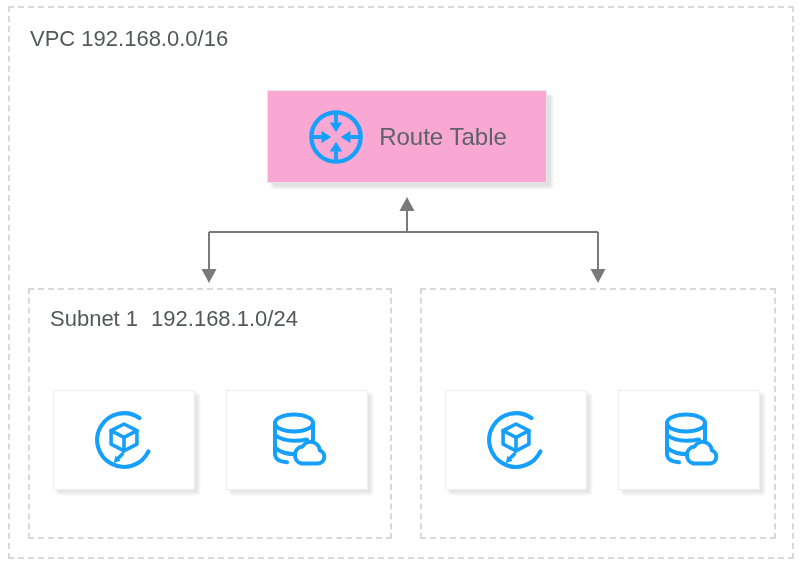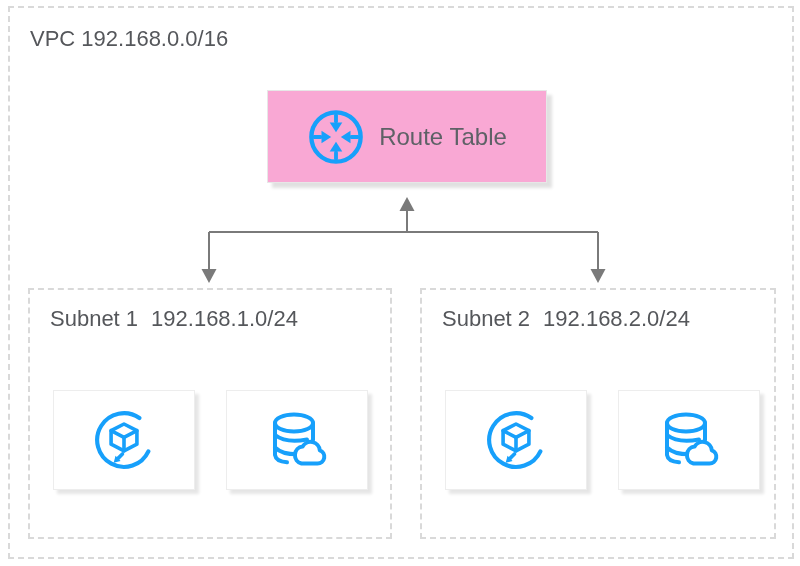--- a/index.html
+++ b/index.html
@@ -152,23 +152,20 @@
           <path d="M46,13 L46,30"></path>
           <path d="M8,25 Q19,33.5 40,29.5"></path>
           <path d="M8,37.5 Q15,44.5 31,44.3"></path>
         </g>
         <path d="M34.5,53.5 H50.5 A6.8,6.8 0 0 0 52.8,40.3 A9.2,9.2 0 0 0 35.6,36.6 A8.6,8.6 0 0 0 34.5,53.5 Z" fill="#ffffff" stroke="#17A0FB" stroke-width="4" stroke-linejoin="round"></path>
       </svg>
     </div>
   </div>
 
   <div class="subnet subnet-2">
-    <div class="subnet-label">
-      <span>Subnet 2</span><span class="cidr">192.168.2.0/24</span>
-    </div>
     <div class="card card-left">
       <svg width="62" height="62" viewBox="0 0 60 60">
         <path d="M44.9,8.7 A26,26 0 1 0 53.6,41" fill="none" stroke="#17A0FB" stroke-width="4" stroke-linecap="round"></path>
         <g fill="none" stroke="#17A0FB" stroke-width="3.5" stroke-linejoin="round" stroke-linecap="round">
           <path d="M30,14.5 L42.5,21 L42.5,34 L30,40.5 L17.5,34 L17.5,21 Z"></path>
           <path d="M17.5,21 L30,27.5 L42.5,21"></path>
           <path d="M30,27.5 V40.5"></path>
           <path d="M28.5,43.5 L24,48"></path>
         </g>
         <polygon points="20,52 26.7,50.3 21.8,45.3" fill="#17A0FB"></polygon>

